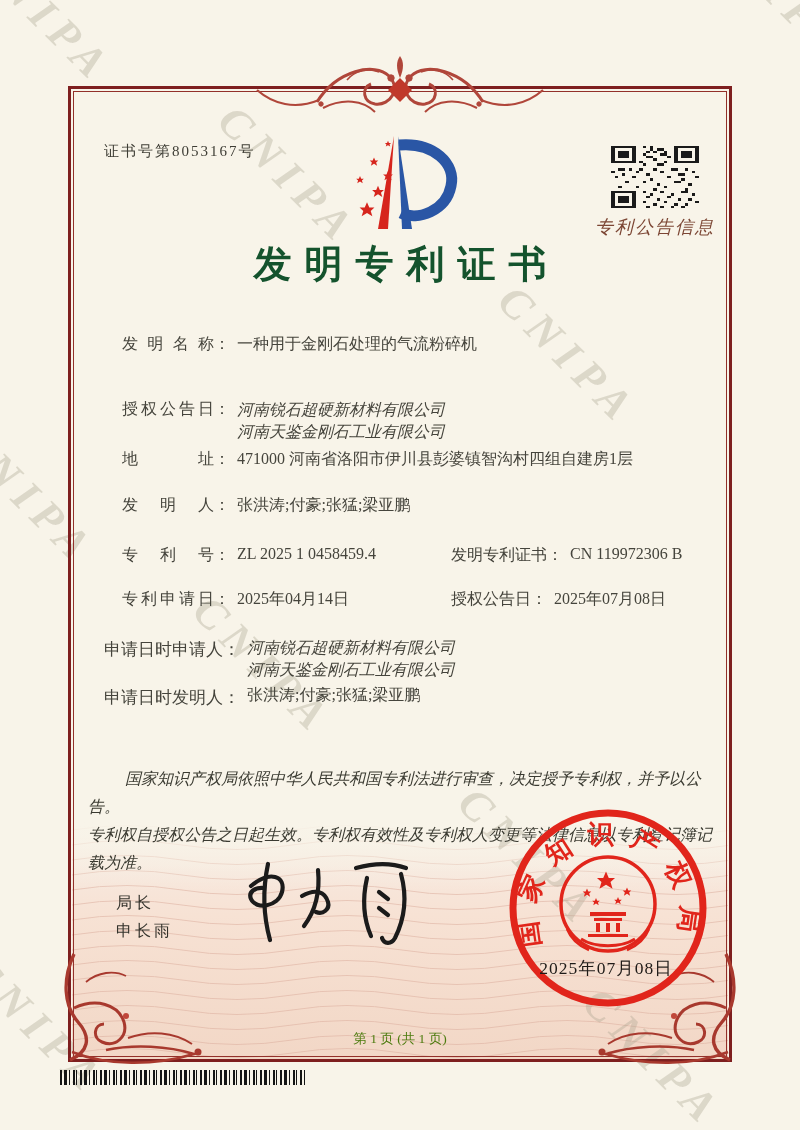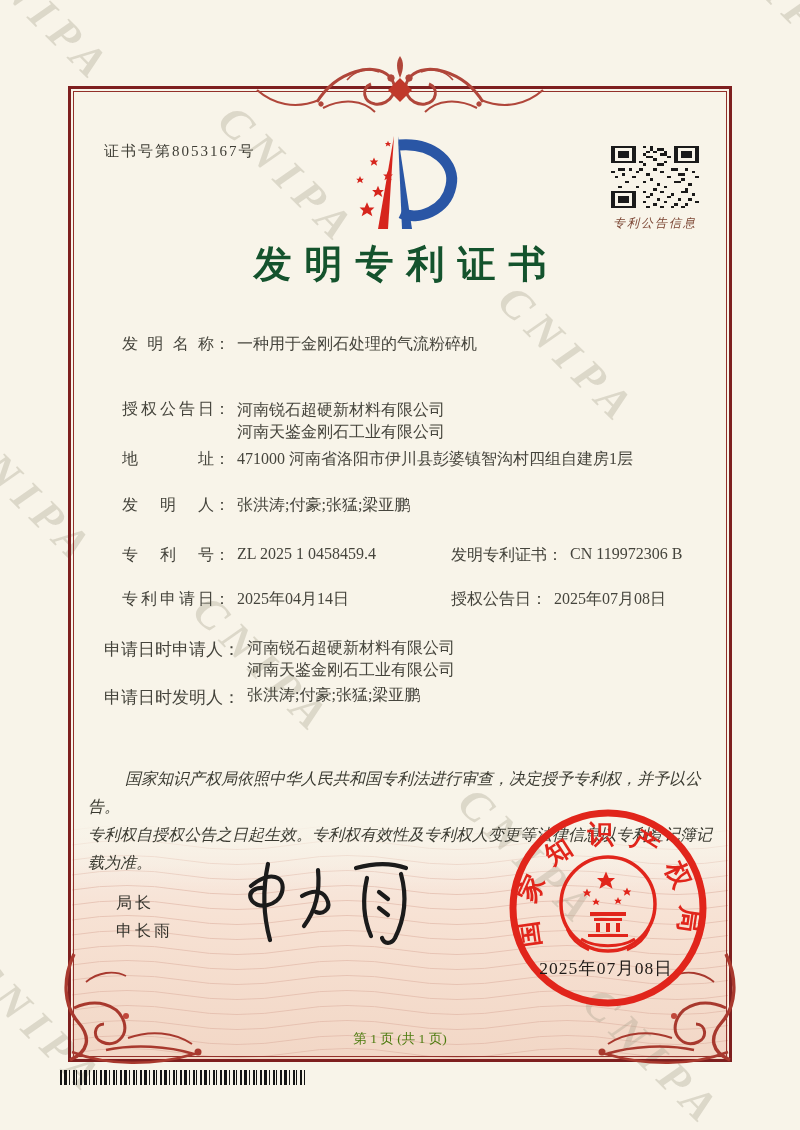--- a/index.html
+++ b/index.html
@@ -32,29 +32,29 @@
   }
   .frame-inner{
     position:absolute; left:2px; top:2px; right:2px; bottom:2px;
     border:1px solid #93302a;
   }
   .orn{position:absolute; z-index:5; color:#b0463a; pointer-events:none;}
   
   .content{position:absolute; inset:0; z-index:6;}
   .abs{position:absolute;}
   .certno{left:104px; top:142px; font-size:15px; letter-spacing:2px; color:#3e3d35;}
-  .qr-caption{left:593px; top:215px; width:124px; text-align:center; font-size:12px;
+  .qr-caption{left:593px; top:215px; width:124px; text-align:center; font-size:18px;
     letter-spacing:2px; color:#7c4634; font-style:italic;}
   .title{left:0; top:239px; width:800px; text-align:center; font-size:38px; font-weight:bold;
     letter-spacing:13px; text-indent:13px; color:#14532d;}
   .row{position:absolute; left:104px; font-size:16px; display:flex; align-items:flex-start; white-space:nowrap;}
   .lbl{white-space:nowrap; margin-right:7px;}
   .jl{display:inline-block; width:92px; text-align:justify; text-align-last:justify;margin-left:18px;}
   .lbl-sm{font-size:17px; padding-top:1px;}
-  .val2 div{line-height:22px;}
+  .val2 div{line-height:22px;font-style:italic;}
   .rgroup{position:absolute; left:347px; top:0; display:flex; white-space:nowrap;}
   .statement{left:88px; top:765px; width:628px; font-size:16px; line-height:28px;
     font-style:italic; color:#3a3a31;}
   .statement .ind{text-indent:37px;}
   .dir{font-size:16px; color:#33322b; letter-spacing:3px;}
   .footer-page{left:0; top:1030px; width:800px; text-align:center; font-size:13.5px; color:#4d7c0f;}
   .barcode{
     left:60px; top:1070px; width:245px; height:15px;
     background:repeating-linear-gradient(90deg,
       #151515 0 2px, transparent 2px 4px,

